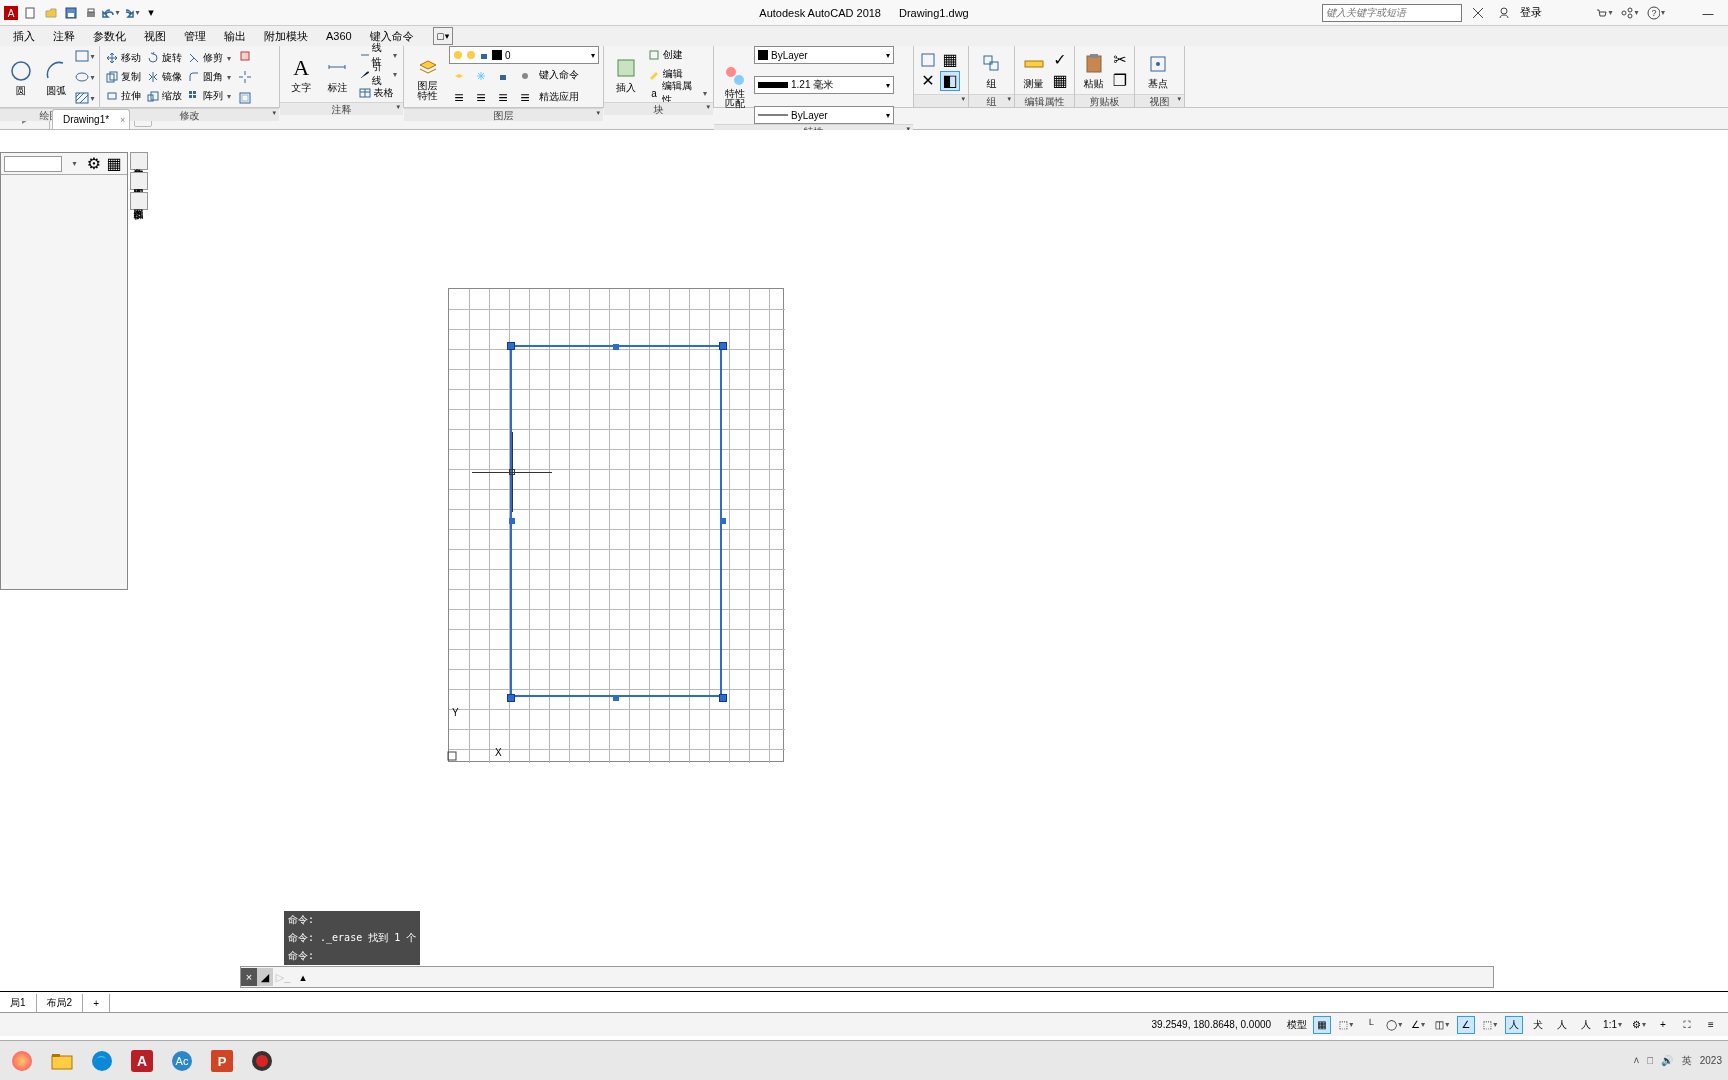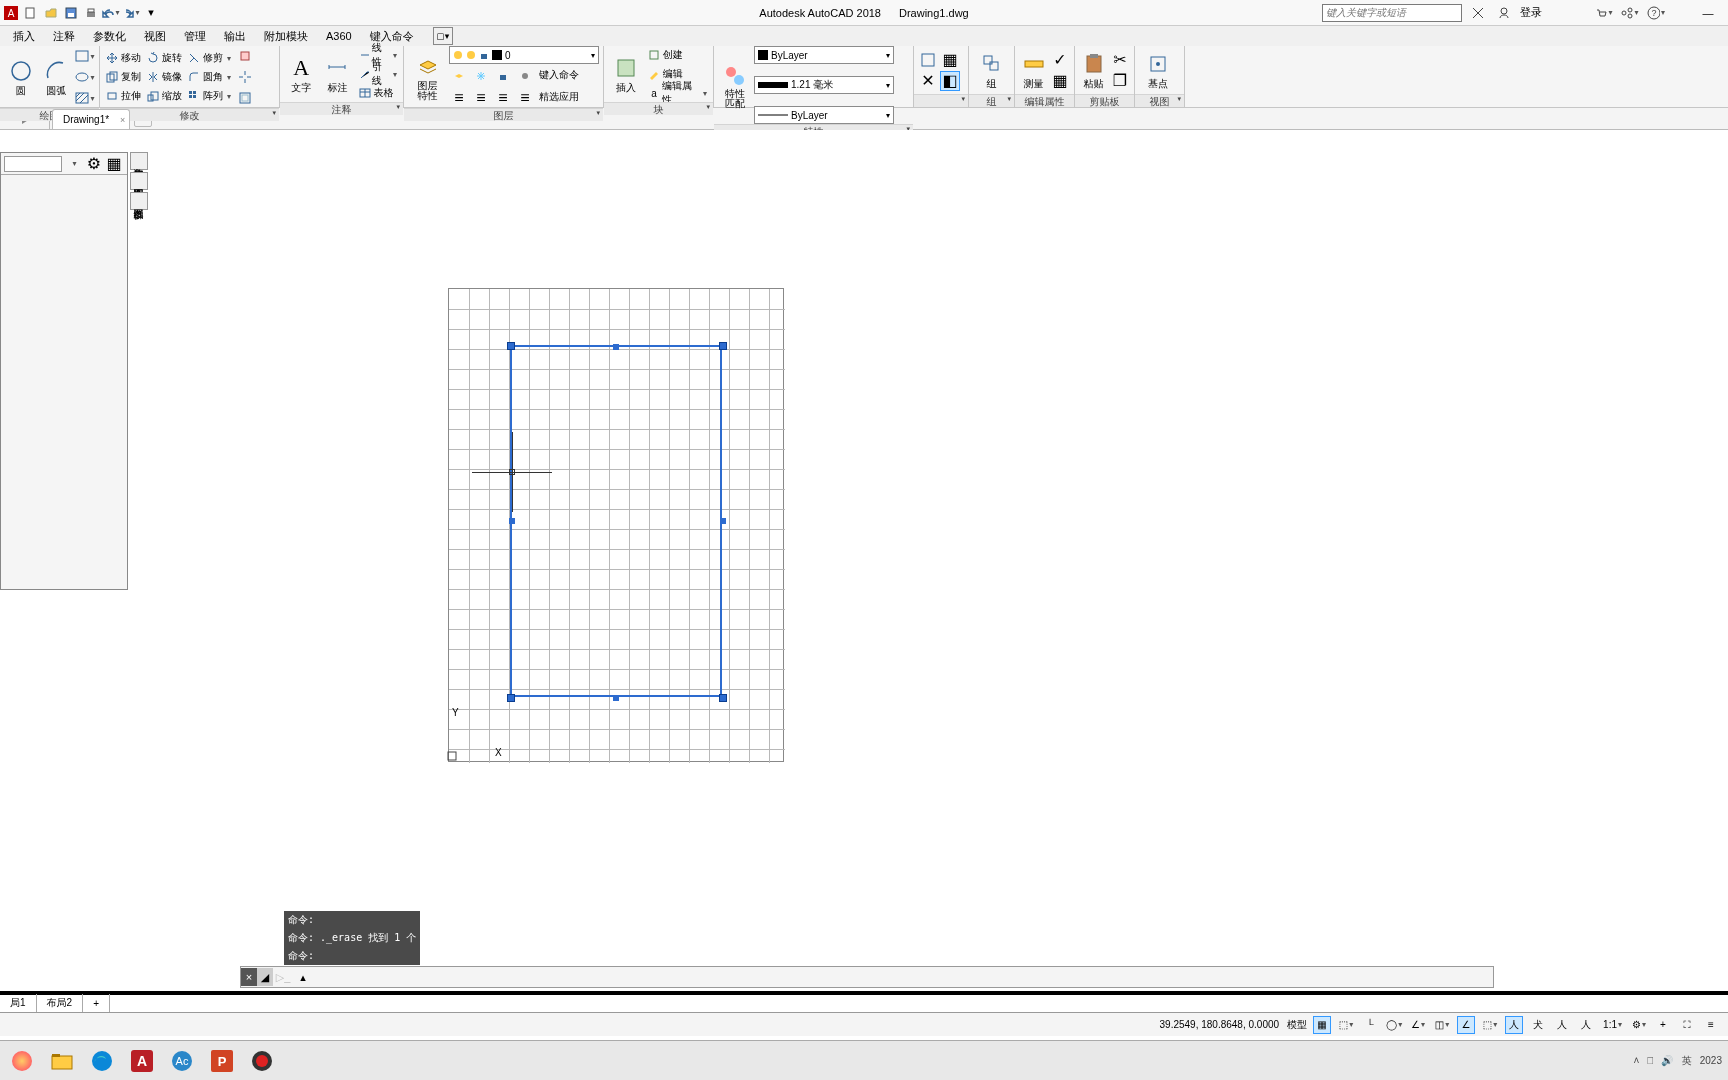--- a/index.html
+++ b/index.html
@@ -58,21 +58,21 @@
 .crosshair{position:absolute;}
 .crosshair .h{position:absolute;width:80px;height:1px;background:#333;left:-40px;top:0;}
 .crosshair .v{position:absolute;width:1px;height:80px;background:#333;left:0;top:-40px;}
 .crosshair .sq{position:absolute;width:6px;height:6px;border:1px solid #333;left:-3px;top:-3px;}
 .ucs{position:absolute;font-size:10px;}
 
 
 .cmdhist{background:#4a4a4a;color:#fff;font-size:10px;font-family:monospace;padding:2px 4px;line-height:14px;}
 .cmdline{height:22px;background:#f4f4f4;border:1px solid #999;display:flex;align-items:center;font-size:11px;}
 .cmd-input{flex:1;border:none;background:transparent;font-style:italic;color:#888;padding:0 4px;outline:none;}
-.layouttabs{height:21px;border-top:4px solid #000000;display:flex;align-items:end;font-size:10px;}
+.layouttabs{height:21px;border-top:1px solid #000000;display:flex;align-items:end;font-size:10px;}
 .ltab{padding:0 10px;height:18px;display:flex;align-items:center;border-right:1px solid #aaa;cursor:pointer;}
 
 
 .statusbar{position:absolute;bottom:44px;left:0;right:0;height:24px;background:#f4f4f4;border-top:1px solid #999;display:flex;align-items:center;font-size:10px;padding:0 8px;}
 .sb-right{margin-left:auto;display:flex;align-items:center;gap:6px;}
 .sb-btn{width:18px;height:18px;display:flex;align-items:center;justify-content:center;cursor:pointer;}
 .sb-btn.act{background:#cce8ff;border:1px solid #3399ff;}
 
 
 .taskbar{position:absolute;bottom:0;left:0;right:0;height:40px;background:#e8e8e8;border-top:1px solid #aaa;display:flex;align-items:center;padding:0 6px;gap:8px;}
@@ -682,21 +682,21 @@
 
 <div class="layouttabs" style="position:absolute;left:0;right:0;bottom:68px;">
   <div class="ltab">局1</div>
   <div class="ltab">布局2</div>
   <div class="ltab">+</div>
 </div>
 
 <div class="statusbar">
   <div class="sb-right">
     <span>39.2549, 180.8648, 0.0000</span>
-    <span style="margin-left:2px">模型</span>
+    <span style="margin-left:10px">模型</span>
     <span class="sb-btn act">▦</span>
     <span class="sb-btn dd">⬚</span>
     <span class="sb-btn">└</span>
     <span class="sb-btn dd">◯</span>
     <span class="sb-btn dd">∠</span>
     <span class="sb-btn dd">◫</span>
     <span class="sb-btn act">∠</span>
     <span class="sb-btn dd">⬚</span>
     <span class="sb-btn act">人</span>
     <span class="sb-btn">犬</span>

